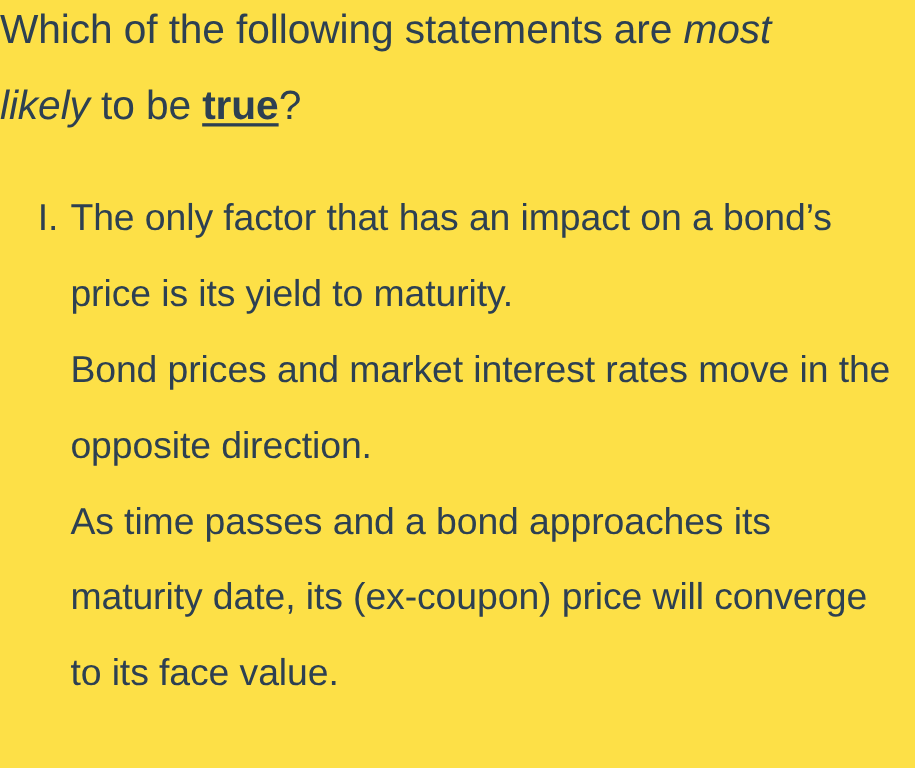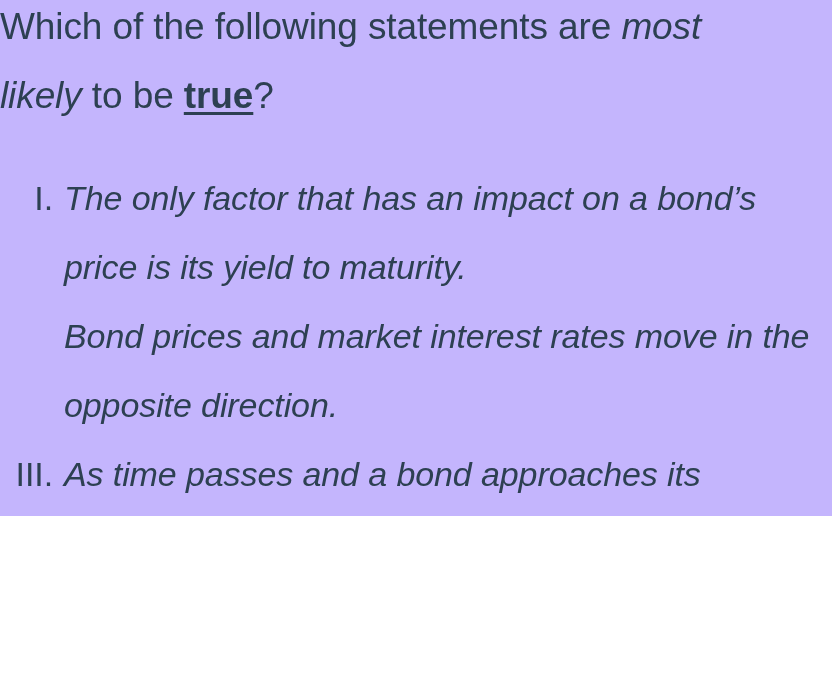--- a/index.html
+++ b/index.html
@@ -12,24 +12,24 @@
     height: 698px;
     background: #ffffff;
     font-family: "Liberation Sans", sans-serif;
     color: #2d4052;
     overflow: hidden;
     -webkit-font-smoothing: antialiased;
   }
 
   #question-root {
     width: 832px;
-    height: 516px;
+    height: 698px;
     position: relative;
     overflow: hidden;
-    background: #c4b5fd;
+    background: #fde047;
   }
 
   
   .question-stem {
     margin: 0;
     padding: 0 4px 0 0;
     font-size: 37px;
     line-height: 69px;
     font-weight: 400;
     letter-spacing: -0.1px;
@@ -76,21 +76,20 @@
     width: 53px;
     text-align: right;
     font-size: 34px;
     line-height: 69px;
     color: #2d4052;
     white-space: nowrap;
   }
   .statement-text {
     display: block;
     padding-right: 21px;
-    font-style: italic;
   }
 </style>
 </head>
 <body>
 
 <div id="question-root">
 
   <p class="question-stem"><span>Which of the following statements are </span><em class="stem-emphasis">most likely</em><span> to be </span><strong class="stem-strong">true</strong><span>?</span></p>
 
   <ul class="statement-list">
@@ -98,19 +97,18 @@
     <li class="statement-item">
       <span class="statement-marker">I.</span>
       <span class="statement-text">The only factor that has an impact on a bond’s price is its yield to maturity.</span>
     </li>
 
     <li class="statement-item">
       <span class="statement-text">Bond prices and market interest rates move in the opposite direction.</span>
     </li>
 
     <li class="statement-item">
-      <span class="statement-marker">III.</span>
       <span class="statement-text">As time passes and a bond approaches its maturity date, its (ex-coupon) price will converge to its face value.</span>
     </li>
 
   </ul>
 
 </div>
 
 </body></html>

